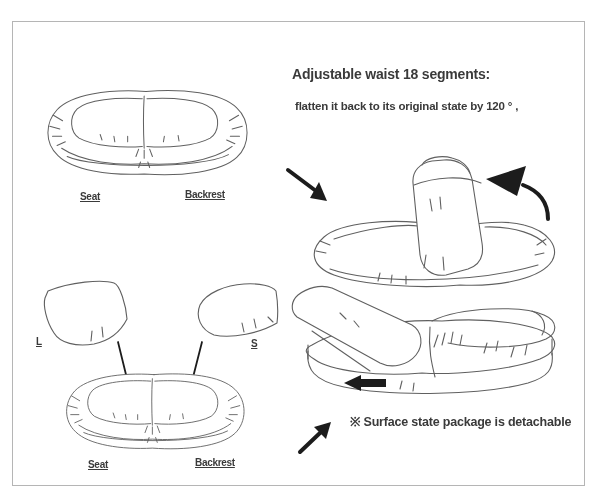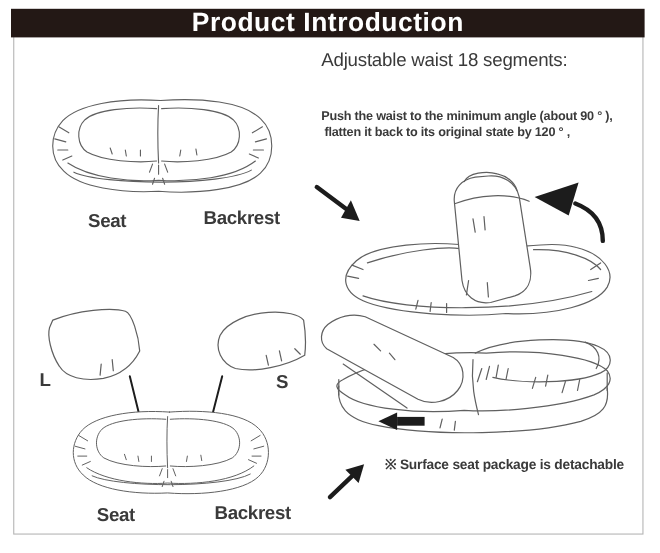--- a/index.html
+++ b/index.html
@@ -3,42 +3,39 @@
 <meta charset="utf-8">
 <style>
   html,body{margin:0;padding:0;background:#fff;}
   #stage{position:relative;width:600px;height:503px;background:#fff;overflow:hidden;
          font-family:"Liberation Sans", sans-serif;color:var(--ink,#3a3a3a);}
   .abs{position:absolute;}
   #frame-border{left:12px;top:21px;width:571px;height:463px;border:1px solid var(--border,#b5b5b5);}
   #banner{left:10px;top:8px;width:576px;height:26px;background:var(--banner_bg,#231815);
           color:var(--banner_text,#ffffff);font-size:24px;font-weight:700;line-height:26px;
           text-align:center;letter-spacing:0.5px;}
-  .dlabel{font-size:17px;font-weight:700;letter-spacing:-0.3px;color:var(--ink,#3a3a3a);}
-  #heading{left:292px;top:45px;font-size:17px;font-weight:400;letter-spacing:-0.2px;}
+  .dlabel{font-size:10px;font-weight:700;letter-spacing:-0.3px;color:var(--ink,#3a3a3a);text-decoration:underline;}
+  #heading{left:292px;top:66px;font-size:14px;font-weight:700;letter-spacing:-0.2px;}
   #para{left:292px;top:99px;font-size:11.5px;font-weight:600;line-height:15px;letter-spacing:-0.2px;}
   #para .indent{padding-left:3px;}
   #note{left:350px;top:413px;font-size:12.5px;font-weight:600;letter-spacing:-0.2px;}
   svg{display:block;overflow:visible;}
   .sk{fill:none;stroke:var(--sketch,#606060);stroke-width:1.1;stroke-linecap:round;stroke-linejoin:round;}
   .skf{fill:#ffffff;stroke:var(--sketch,#606060);stroke-width:1.1;stroke-linecap:round;stroke-linejoin:round;}
   .mid{fill:none;stroke:var(--arrow,#1c1c1c);stroke-width:1.8;stroke-linecap:round;}
   .thick{fill:none;stroke:var(--arrow,#1c1c1c);stroke-width:4;stroke-linecap:round;}
   .afill{fill:var(--arrow,#1c1c1c);stroke:none;}
 </style>
 </head>
 <body>
 
 <div id="stage">
 
   <div id="frame-border" class="abs"></div>
 
-  <div id="banner" class="abs">
-    <span>Product Introduction</span>
-  </div>
 
   <svg class="abs" style="left:36px;top:84px;" width="220" height="101" viewBox="0 0 240 110">
     <defs>
       <g id="flat-sofa">
         <path class="skf" d="M120 8 C78 5 38 12 23 28 C10 42 9 64 24 78 C40 94 80 100 118 98 C158 101 202 96 219 80 C234 66 234 40 219 26 C202 9 160 5 120 8 Z"></path>
         <path class="sk" d="M116 16 C88 14 56 17 45 27 C36 36 37 52 47 59 C63 68 96 70 116 68"></path>
         <path class="sk" d="M121 16 C149 14 181 17 192 27 C201 36 200 52 190 59 C174 68 141 70 121 68"></path>
         <path class="sk" d="M118 13 C117 30 117 50 118 70"></path>
         <path class="sk" d="M28 70 C50 85 90 89 118 87 C150 89 192 85 214 68"></path>
         <path class="sk" d="M34 79 C62 92 180 93 210 77"></path>
@@ -49,21 +46,20 @@
       </g>
     </defs>
     <use href="#flat-sofa"></use>
   </svg>
 
   <div class="abs dlabel" style="left:80px;top:191px;">Seat</div>
   <div class="abs dlabel" style="left:185px;top:189px;">Backrest</div>
 
   <div id="heading" class="abs">Adjustable waist 18 segments:</div>
   <div id="para" class="abs">
-    <div>Push the waist to the minimum angle (about 90 ° ),</div>
     <div class="indent">flatten it back to its original state by 120 ° ,</div>
   </div>
 
   <svg class="abs" style="left:280px;top:155px;" width="295" height="145" viewBox="0 0 295 145">
     <g>
       <path class="skf" d="M160 70 C110 62 60 68 44 82 C28 96 32 112 54 120 C82 130 140 134 180 130 C225 132 262 122 272 106 C280 92 268 76 244 70 C220 63 190 72 160 70 Z"></path>
       <path class="sk" d="M54 84 C90 72 125 69 138 71"></path>
       <path class="sk" d="M205 72 C235 71 258 80 266 90"></path>
       <path class="sk" d="M50 114 C90 128 190 130 258 110"></path>
       <path class="sk" d="M40 86 L50 90 M36 96 L46 98 M266 84 L257 90 M264 98 L255 100"></path>
@@ -107,21 +103,21 @@
       <polygon class="afill" points="62,98 79,90 79,106"></polygon>
       <rect class="afill" x="79" y="94" width="25" height="8"></rect>
     </g>
   </svg>
 
   <svg class="abs" style="left:293px;top:418px;" width="45" height="40" viewBox="0 0 45 40">
     <path class="thick" d="M7 34 L28 14"></path>
     <polygon class="afill" points="38,4 21,9 33,21"></polygon>
   </svg>
 
-  <div id="note" class="abs">※ Surface seat package is detachable</div>
+  <div id="note" class="abs">※ Surface state package is detachable</div>
 
   <svg class="abs" style="left:30px;top:275px;" width="250" height="135" viewBox="0 0 250 135">
     <g>
       <path class="skf" d="M18 16 C40 7 72 4 84 8 C90 10 96 30 97 44 C90 58 78 66 64 69 C46 72 30 68 24 58 C16 46 13 30 15 23 Z"></path>
       <path class="sk" d="M62 56 L61 66 M72 52 L73 62"></path>
     </g>
     <g>
       <path class="skf" d="M170 30 C176 18 196 10 214 9 C230 8 242 11 246 16 C248 28 248 40 247 48 C230 58 202 64 184 60 C171 55 165 42 170 30 Z"></path>
       <path class="sk" d="M212 48 L214 57 M224 44 L226 53 M238 42 L243 47"></path>
     </g>

